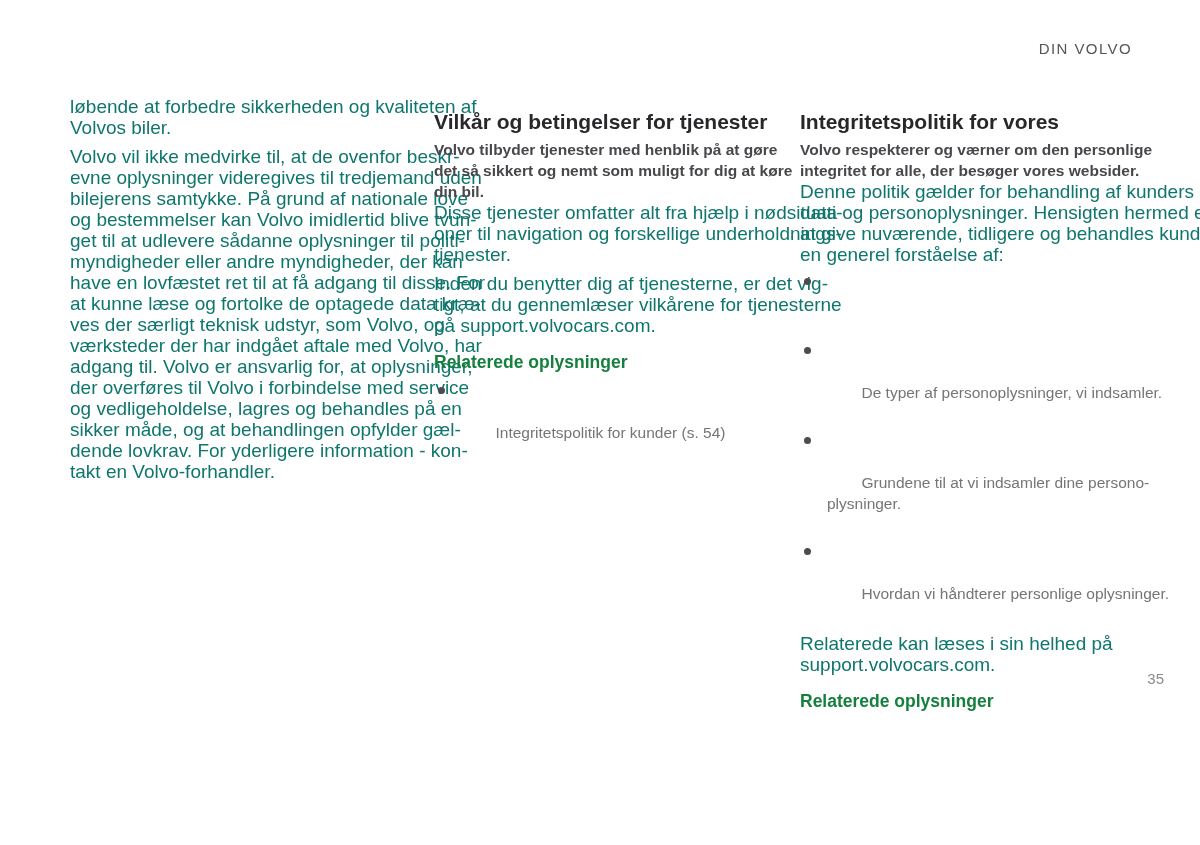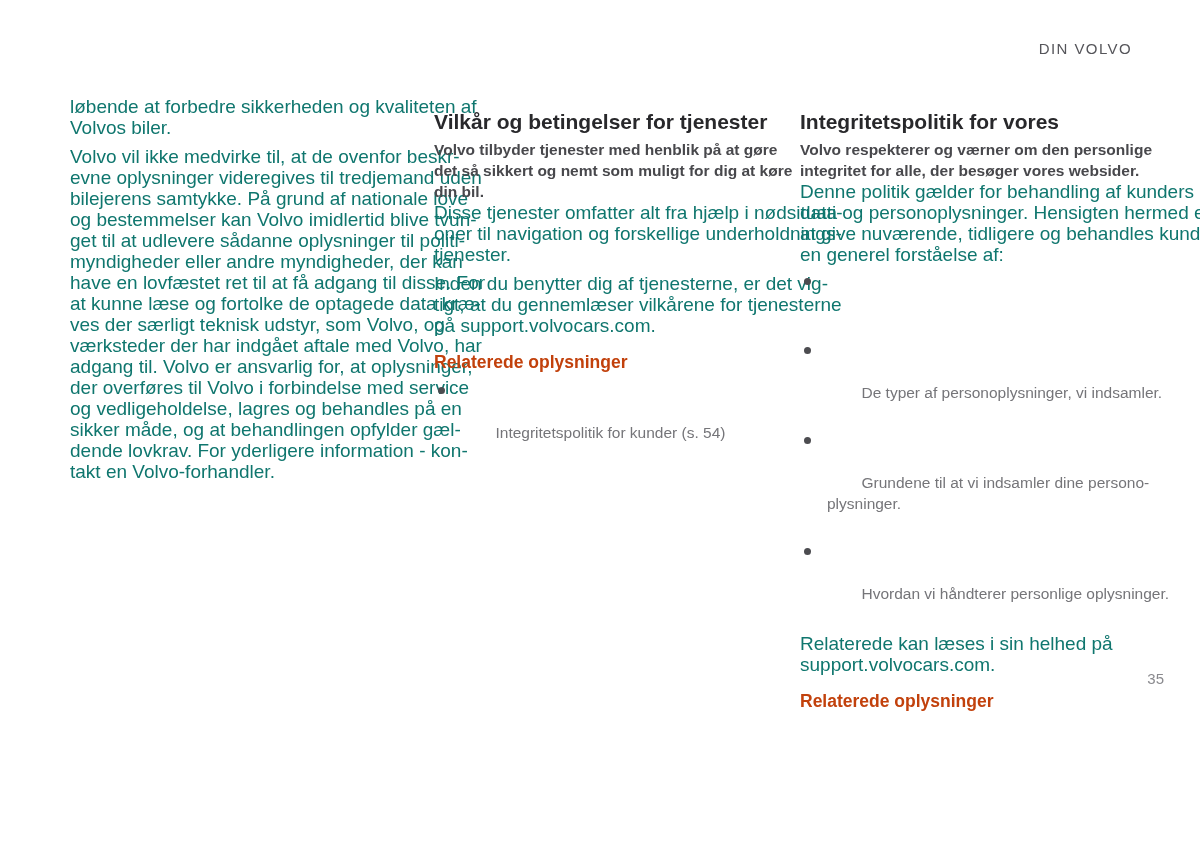--- a/index.html
+++ b/index.html
@@ -42,21 +42,21 @@
     line-height: 24px;
     font-weight: bold;
     color: #28282b;
     white-space: pre;
   }
   h3.sub-heading {
     margin: 15px 0 7px 0;
     font-size: 17.5px;
     line-height: 22px;
     font-weight: bold;
-    color: #c2410c;
+    color: #15803d;
     white-space: pre;
   }
   p.body-text {
     margin: 0;
     font-size: 19px;
     line-height: 21px;
     color: #0f766e;
     white-space: pre;
   }
   p.lead-text {

